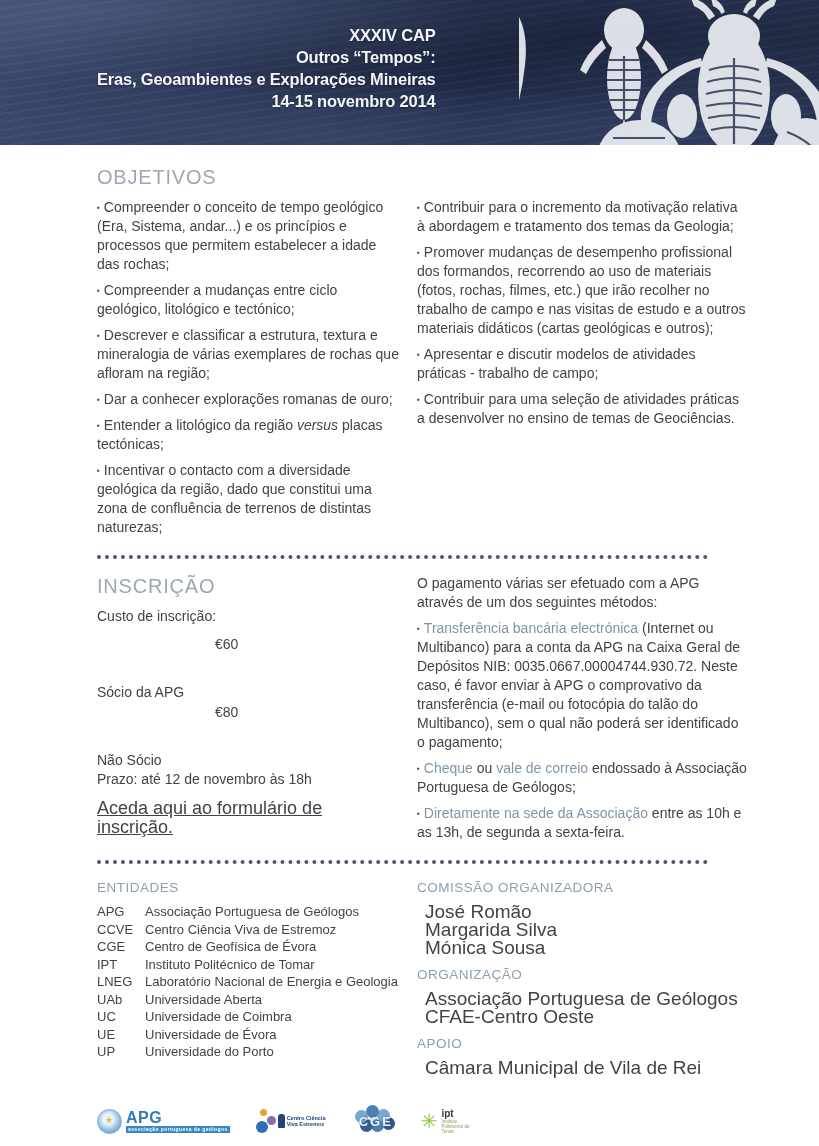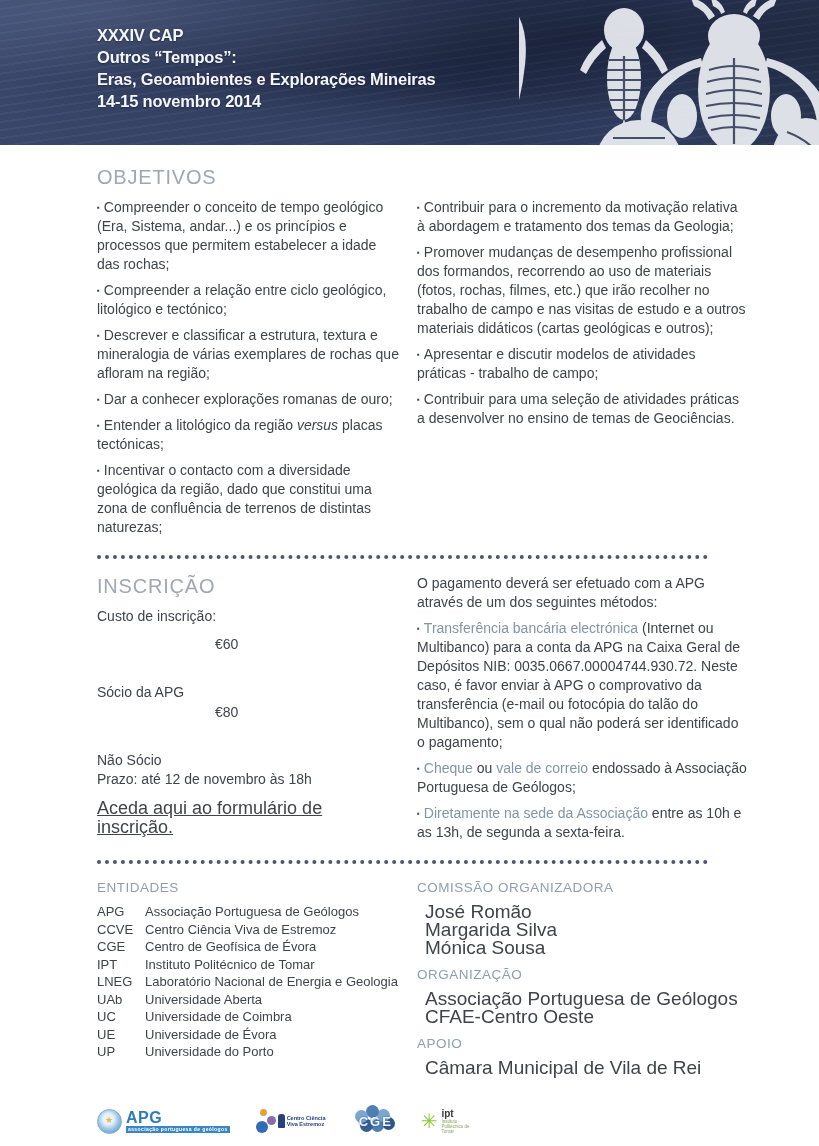--- a/index.html
+++ b/index.html
@@ -18,20 +18,21 @@
       radial-gradient(90% 70% at 42% 95%, rgba(72,88,124,.45), transparent 55%),
       radial-gradient(110% 95% at 72% 25%, rgba(20,27,46,.65), transparent 60%),
       repeating-linear-gradient(172deg, rgba(255,255,255,.045) 0 2px, rgba(0,0,0,0) 2px 8px),
       linear-gradient(100deg, #3a476b 0%, #2c3858 32%, #222d4b 58%, #2e3a5c 82%, #27334f 100%);
   }
   .fossils { position:absolute; top:0; right:0; height:145px; width:300px; }
   .title-block {
     position:absolute; left:97px; top:24px; color:#f4f6f9;
     font-weight:bold; font-size:16.5px; line-height:22px; letter-spacing:-.2px;
     text-shadow:0 1px 2px rgba(10,15,30,.45);
+    text-align:right;
   }
 
   
   .content { padding:20px 111px 0 97px; }
   .cols { display:flex; gap:17px; }
   .col-l { width:303px; flex:none; }
   .col-r { width:331px; flex:none; }
 
   h2.section {
     font-size:20px; line-height:24px; font-weight:400; color:#9ea8b4;
@@ -163,21 +164,21 @@
     </div>
   </header>
 
   <main class="content">
 
     <section>
       <h2 class="section">OBJETIVOS</h2>
       <div class="cols">
         <div class="col-l" id="obj-left">
             <p class="bullet"><span class="marker">▪</span><span>Compreender o conceito de tempo geológico (Era, Sistema, andar...) e os princípios e processos que permitem estabelecer a idade das rochas;</span></p>
-            <p class="bullet"><span class="marker">▪</span><span>Compreender a relação entre ciclo geológico, litológico e tectónico;</span></p>
+            <p class="bullet"><span class="marker">▪</span><span>Compreender a mudanças entre ciclo geológico, litológico e tectónico;</span></p>
             <p class="bullet"><span class="marker">▪</span><span>Descrever e classificar a estrutura, textura e mineralogia de várias exemplares de rochas que afloram na região;</span></p>
             <p class="bullet"><span class="marker">▪</span><span>Dar a conhecer explorações romanas de ouro;</span></p>
             <p class="bullet"><span class="marker">▪</span><span>Entender a litológico da região </span><span class="em ">versus</span><span> placas tectónicas;</span></p>
             <p class="bullet"><span class="marker">▪</span><span>Incentivar o contacto com a diversidade geológica da região, dado que constitui uma zona de confluência de terrenos de distintas naturezas;</span></p>
           </div>
         <div class="col-r" id="obj-right">
             <p class="bullet"><span class="marker">▪</span><span>Contribuir para o incremento da motivação relativa à abordagem e tratamento dos temas da Geologia;</span></p>
             <p class="bullet"><span class="marker">▪</span><span>Promover mudanças de desempenho profissional dos formandos, recorrendo ao uso de materiais (fotos, rochas, filmes, etc.) que irão recolher no trabalho de campo e nas visitas de estudo e a outros materiais didáticos (cartas geológicas e outros);</span></p>
             <p class="bullet"><span class="marker">▪</span><span>Apresentar e discutir modelos de atividades práticas - trabalho de campo;</span></p>
             <p class="bullet"><span class="marker">▪</span><span>Contribuir para uma seleção de atividades práticas a desenvolver no ensino de temas de Geociências.</span></p>
@@ -196,21 +197,21 @@
           <span>€60</span>
         </div>
         <div class="price-row">
           <span class="price-label">Não Sócio</span>
           <span>€80</span>
         </div>
         <p class="body-text prazo">Prazo: até 12 de novembro às 18h</p>
         <a class="form-link">Aceda aqui ao formulário de inscrição.</a>
       </div>
       <div class="col-r">
-        <p class="body-text pay-intro">O pagamento deverá ser efetuado com a APG através de um dos seguintes métodos:</p>
+        <p class="body-text pay-intro">O pagamento várias ser efetuado com a APG através de um dos seguintes métodos:</p>
         <div id="pay-bullets">
             <p class="bullet"><span class="marker">▪</span><span class="accent">Transferência bancária electrónica</span><span> (Internet ou Multibanco) para a conta da APG na Caixa Geral de Depósitos NIB: 0035.0667.00004744.930.72. Neste caso, é favor enviar à APG o comprovativo da transferência (e-mail ou fotocópia do talão do Multibanco), sem o qual não poderá ser identificado o pagamento;</span></p>
             <p class="bullet"><span class="marker">▪</span><span class="accent">Cheque</span><span> ou </span><span class="accent">vale de correio</span><span> endossado à Associação Portuguesa de Geólogos;</span></p>
             <p class="bullet"><span class="marker">▪</span><span class="accent">Diretamente na sede da Associação</span><span> entre as 10h e as 13h, de segunda a sexta-feira.</span></p>
           </div>
       </div>
     </section>
 
     <hr class="dotted">
 

